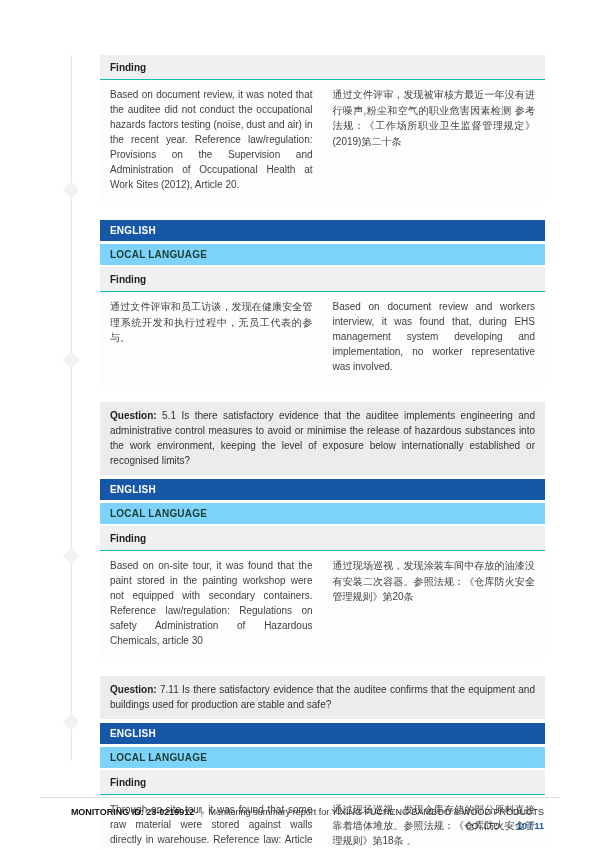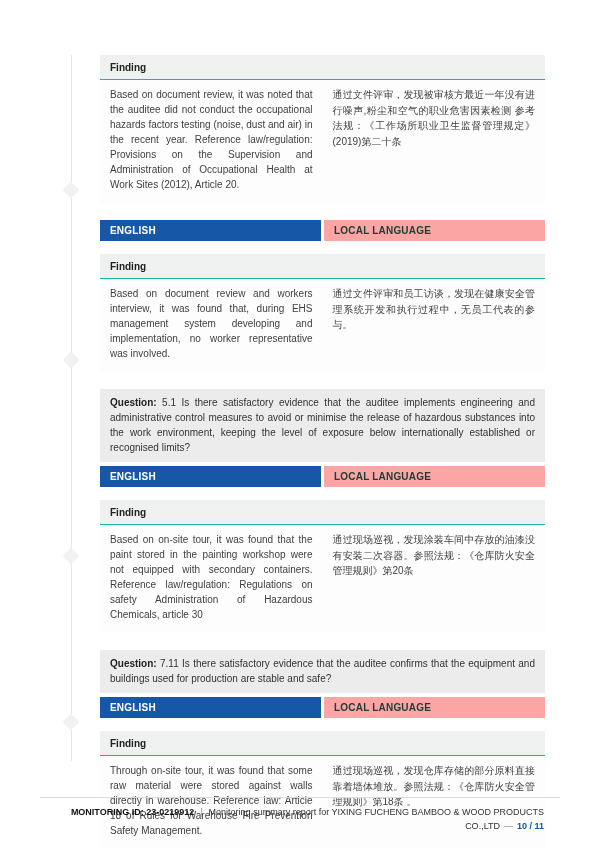--- a/index.html
+++ b/index.html
@@ -40,31 +40,31 @@
     background: #ececec;
     padding: 6px 10px 7px;
     font-size: 10px;
     line-height: 15px;
     color: #333;
     text-align: justify;
     margin-bottom: 4px;
   }
   .q-label { font-weight: bold; color: #222; }
 
-  .lang-header-row { display: flex; gap: 3px; margin-bottom: 13px; }
+  .lang-header-row { display: flex; gap: 3px; margin-bottom: 2px; flex-direction: column; }
   .lang-cell {
     flex: 1 1 0;
     font-weight: bold;
     font-size: 10px;
     line-height: 13px;
     padding: 4px 10px;
     letter-spacing: 0.2px;
   }
   .english-header { background: #1658a7; color: #ffffff; }
-  .local-header   { background: #fca5a5; color: #1c4034; }
+  .local-header   { background: #7dd3fc; color: #1c4034; }
 
   .finding-row {
     background: #eff0f0;
     padding: 6px 10px 5px;
     font-weight: bold;
     font-size: 10px;
     line-height: 13px;
     color: #222;
     border-bottom: 1px solid #14b8a6;
   }
@@ -126,22 +126,22 @@
 
     <div class="section">
       <div class="lang-header-row">
         <div class="lang-cell english-header">ENGLISH</div>
         <div class="lang-cell local-header">LOCAL LANGUAGE</div>
       </div>
       <div class="finding-row">
         <span>Finding</span>
       </div>
       <div class="content-row">
+        <div class="cell zh">通过文件评审和员工访谈，发现在健康安全管理系统开发和执行过程中，无员工代表的参与。</div>
         <div class="cell en">Based on document review and workers interview, it was found that, during EHS management system developing and implementation, no worker representative was involved.</div>
-        <div class="cell zh">通过文件评审和员工访谈，发现在健康安全管理系统开发和执行过程中，无员工代表的参与。</div>
       </div>
     </div>
 
     <div class="section">
       <div class="question-block"><b class="q-label">Question:</b><span> 5.1 Is there satisfactory evidence that the auditee implements engineering and administrative control measures to avoid or minimise the release of hazardous substances into the work environment, keeping the level of exposure below internationally established or recognised limits?</span></div>
       <div class="lang-header-row">
         <div class="lang-cell english-header">ENGLISH</div>
         <div class="lang-cell local-header">LOCAL LANGUAGE</div>
       </div>
       <div class="finding-row">

